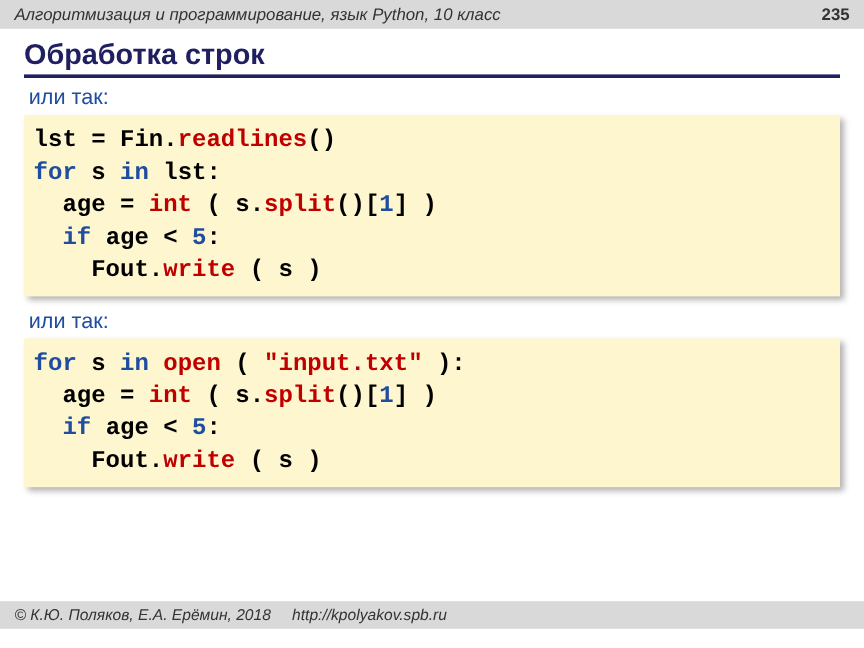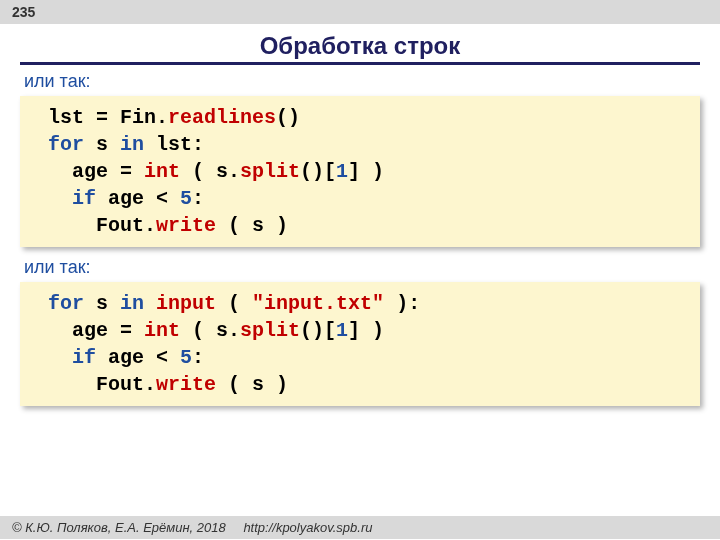--- a/index.html
+++ b/index.html
@@ -25,81 +25,81 @@
     font-weight: bold;
     font-style: normal;
   }
   .title {
     font-size: 24px;
     font-weight: bold;
     color: #202060;
     margin: 8px 20px 2px 20px;
     border-bottom: 3px solid #202060;
     padding-bottom: 2px;
-    text-align: center;
   }
   .content {
     padding: 0 20px;
   }
   .label {
     color: #1f4ea0;
     font-size: 18px;
     font-weight: normal;
     margin: 6px 0 4px 4px;
   }
   .codebox {
     background: #fdf6cf;
-    padding: 8px 28px;
+    padding: 8px 8px;
     font-family: "Courier New", monospace;
     font-size: 20px;
     font-weight: bold;
     color: #000;
     white-space: pre;
     box-shadow: 3px 3px 5px rgba(0,0,0,0.3);
     line-height: 1.35;
     margin-bottom: 10px;
   }
   .kw { color: #1f4ea0; }
   .fn { color: #c00000; }
   .num { color: #1f4ea0; }
   .str { color: #c00000; }
   .footer {
     position: absolute;
-    bottom: 1px;
+    bottom: 16px;
     left: 0;
     right: 0;
     background: #d9d9d9;
     padding: 4px 12px;
     font-style: italic;
     font-size: 13px;
     color: #333;
   }
   .footer .url { margin-left: 14px; }
 </style>
 </head>
 <body>
 
 <div class="header">
+  <span>Алгоритмизация и программирование, язык Python, 10 класс</span>
   <span class="page-num">235</span>
 </div>
 
 <div class="title">Обработка строк</div>
 
 <div class="content">
   <div class="label">или так:</div>
 
   <div class="codebox"><span>lst</span><span> = Fin.</span><span class="fn">readlines</span><span>()</span>
 <span class="kw">for</span><span> s </span><span class="kw">in</span><span> lst:</span>
 <span>  age = </span><span class="fn">int</span><span> ( s.</span><span class="fn">split</span><span>()[</span><span class="num">1</span><span>] )</span>
 <span>  </span><span class="kw">if</span><span> age &lt; </span><span class="num">5</span><span>:</span>
 <span>    Fout.</span><span class="fn">write</span><span> ( s )</span></div>
 
   <div class="label">или так:</div>
 
-  <div class="codebox"><span class="kw">for</span><span> s </span><span class="kw">in</span><span> </span><span class="fn">input</span><span> ( </span><span class="str">"input.txt"</span><span> ):</span>
+  <div class="codebox"><span class="kw">for</span><span> s </span><span class="kw">in</span><span> </span><span class="fn">open</span><span> ( </span><span class="str">"input.txt"</span><span> ):</span>
 <span>  age = </span><span class="fn">int</span><span> ( s.</span><span class="fn">split</span><span>()[</span><span class="num">1</span><span>] )</span>
 <span>  </span><span class="kw">if</span><span> age &lt; </span><span class="num">5</span><span>:</span>
 <span>    Fout.</span><span class="fn">write</span><span> ( s )</span></div>
 </div>
 
 <div class="footer">
   <span>© К.Ю. Поляков, Е.А. Ерёмин, 2018</span>
   <span class="url">http://kpolyakov.spb.ru</span>
 </div>
 

